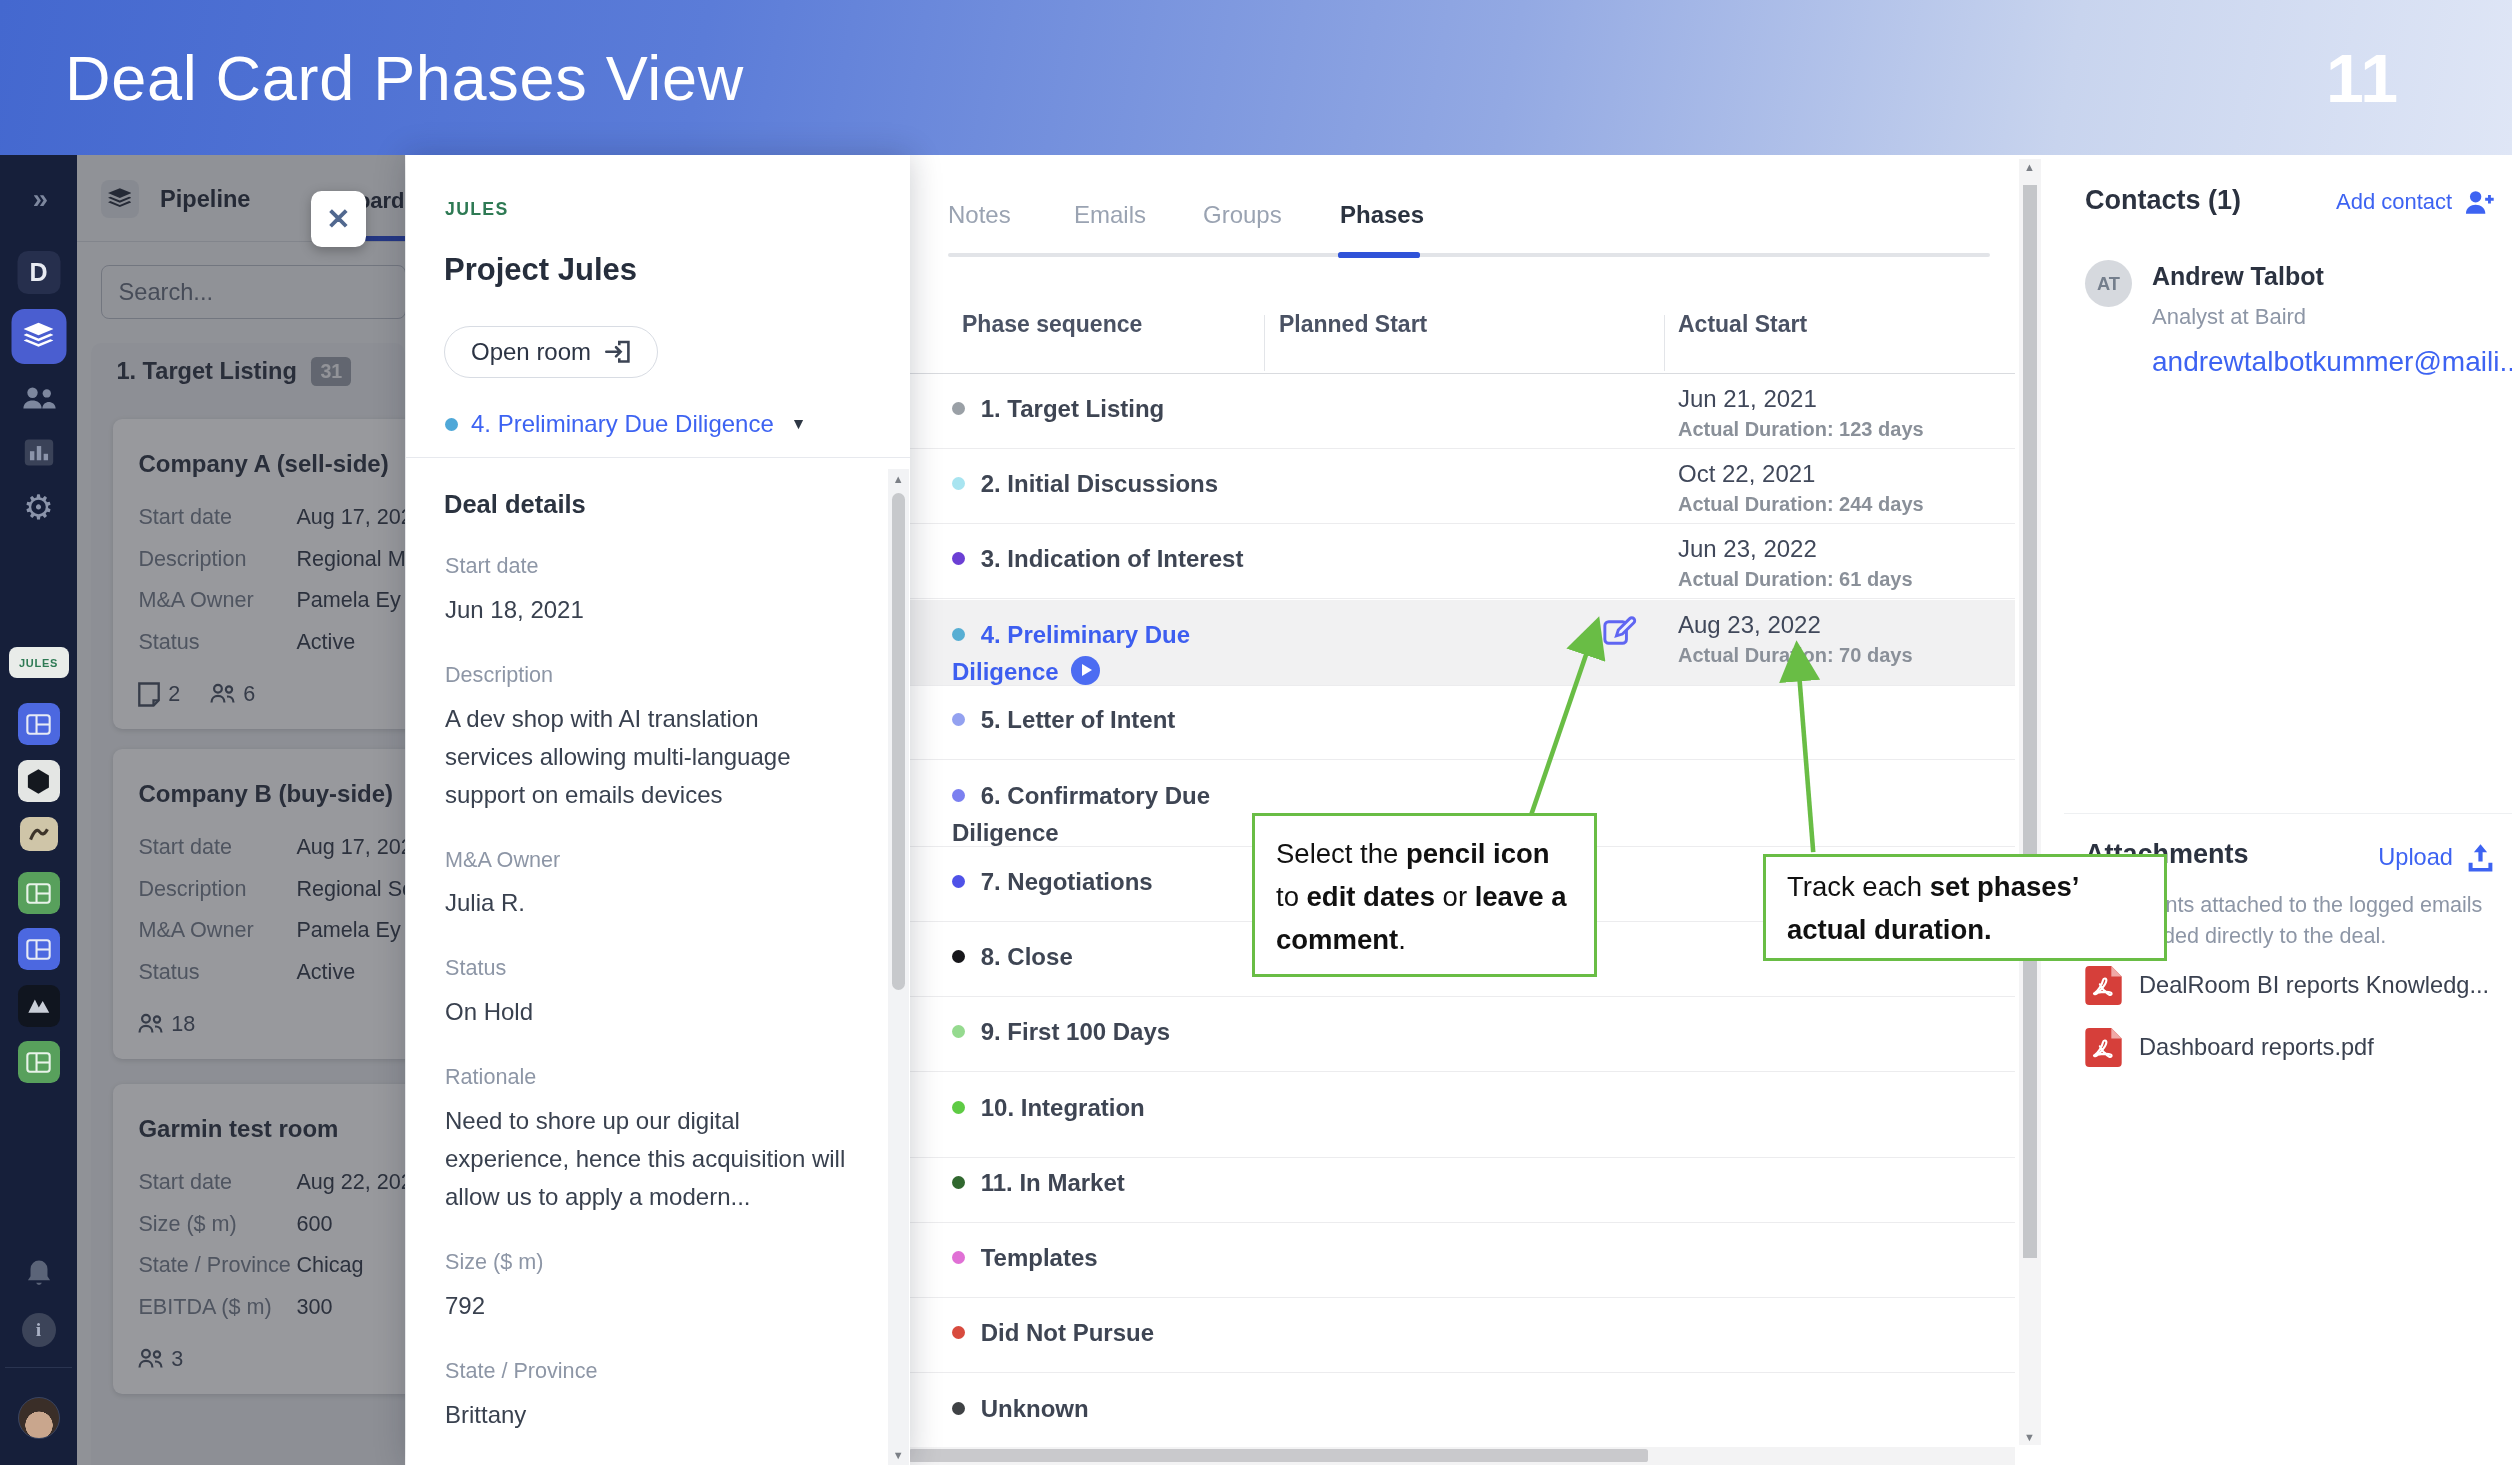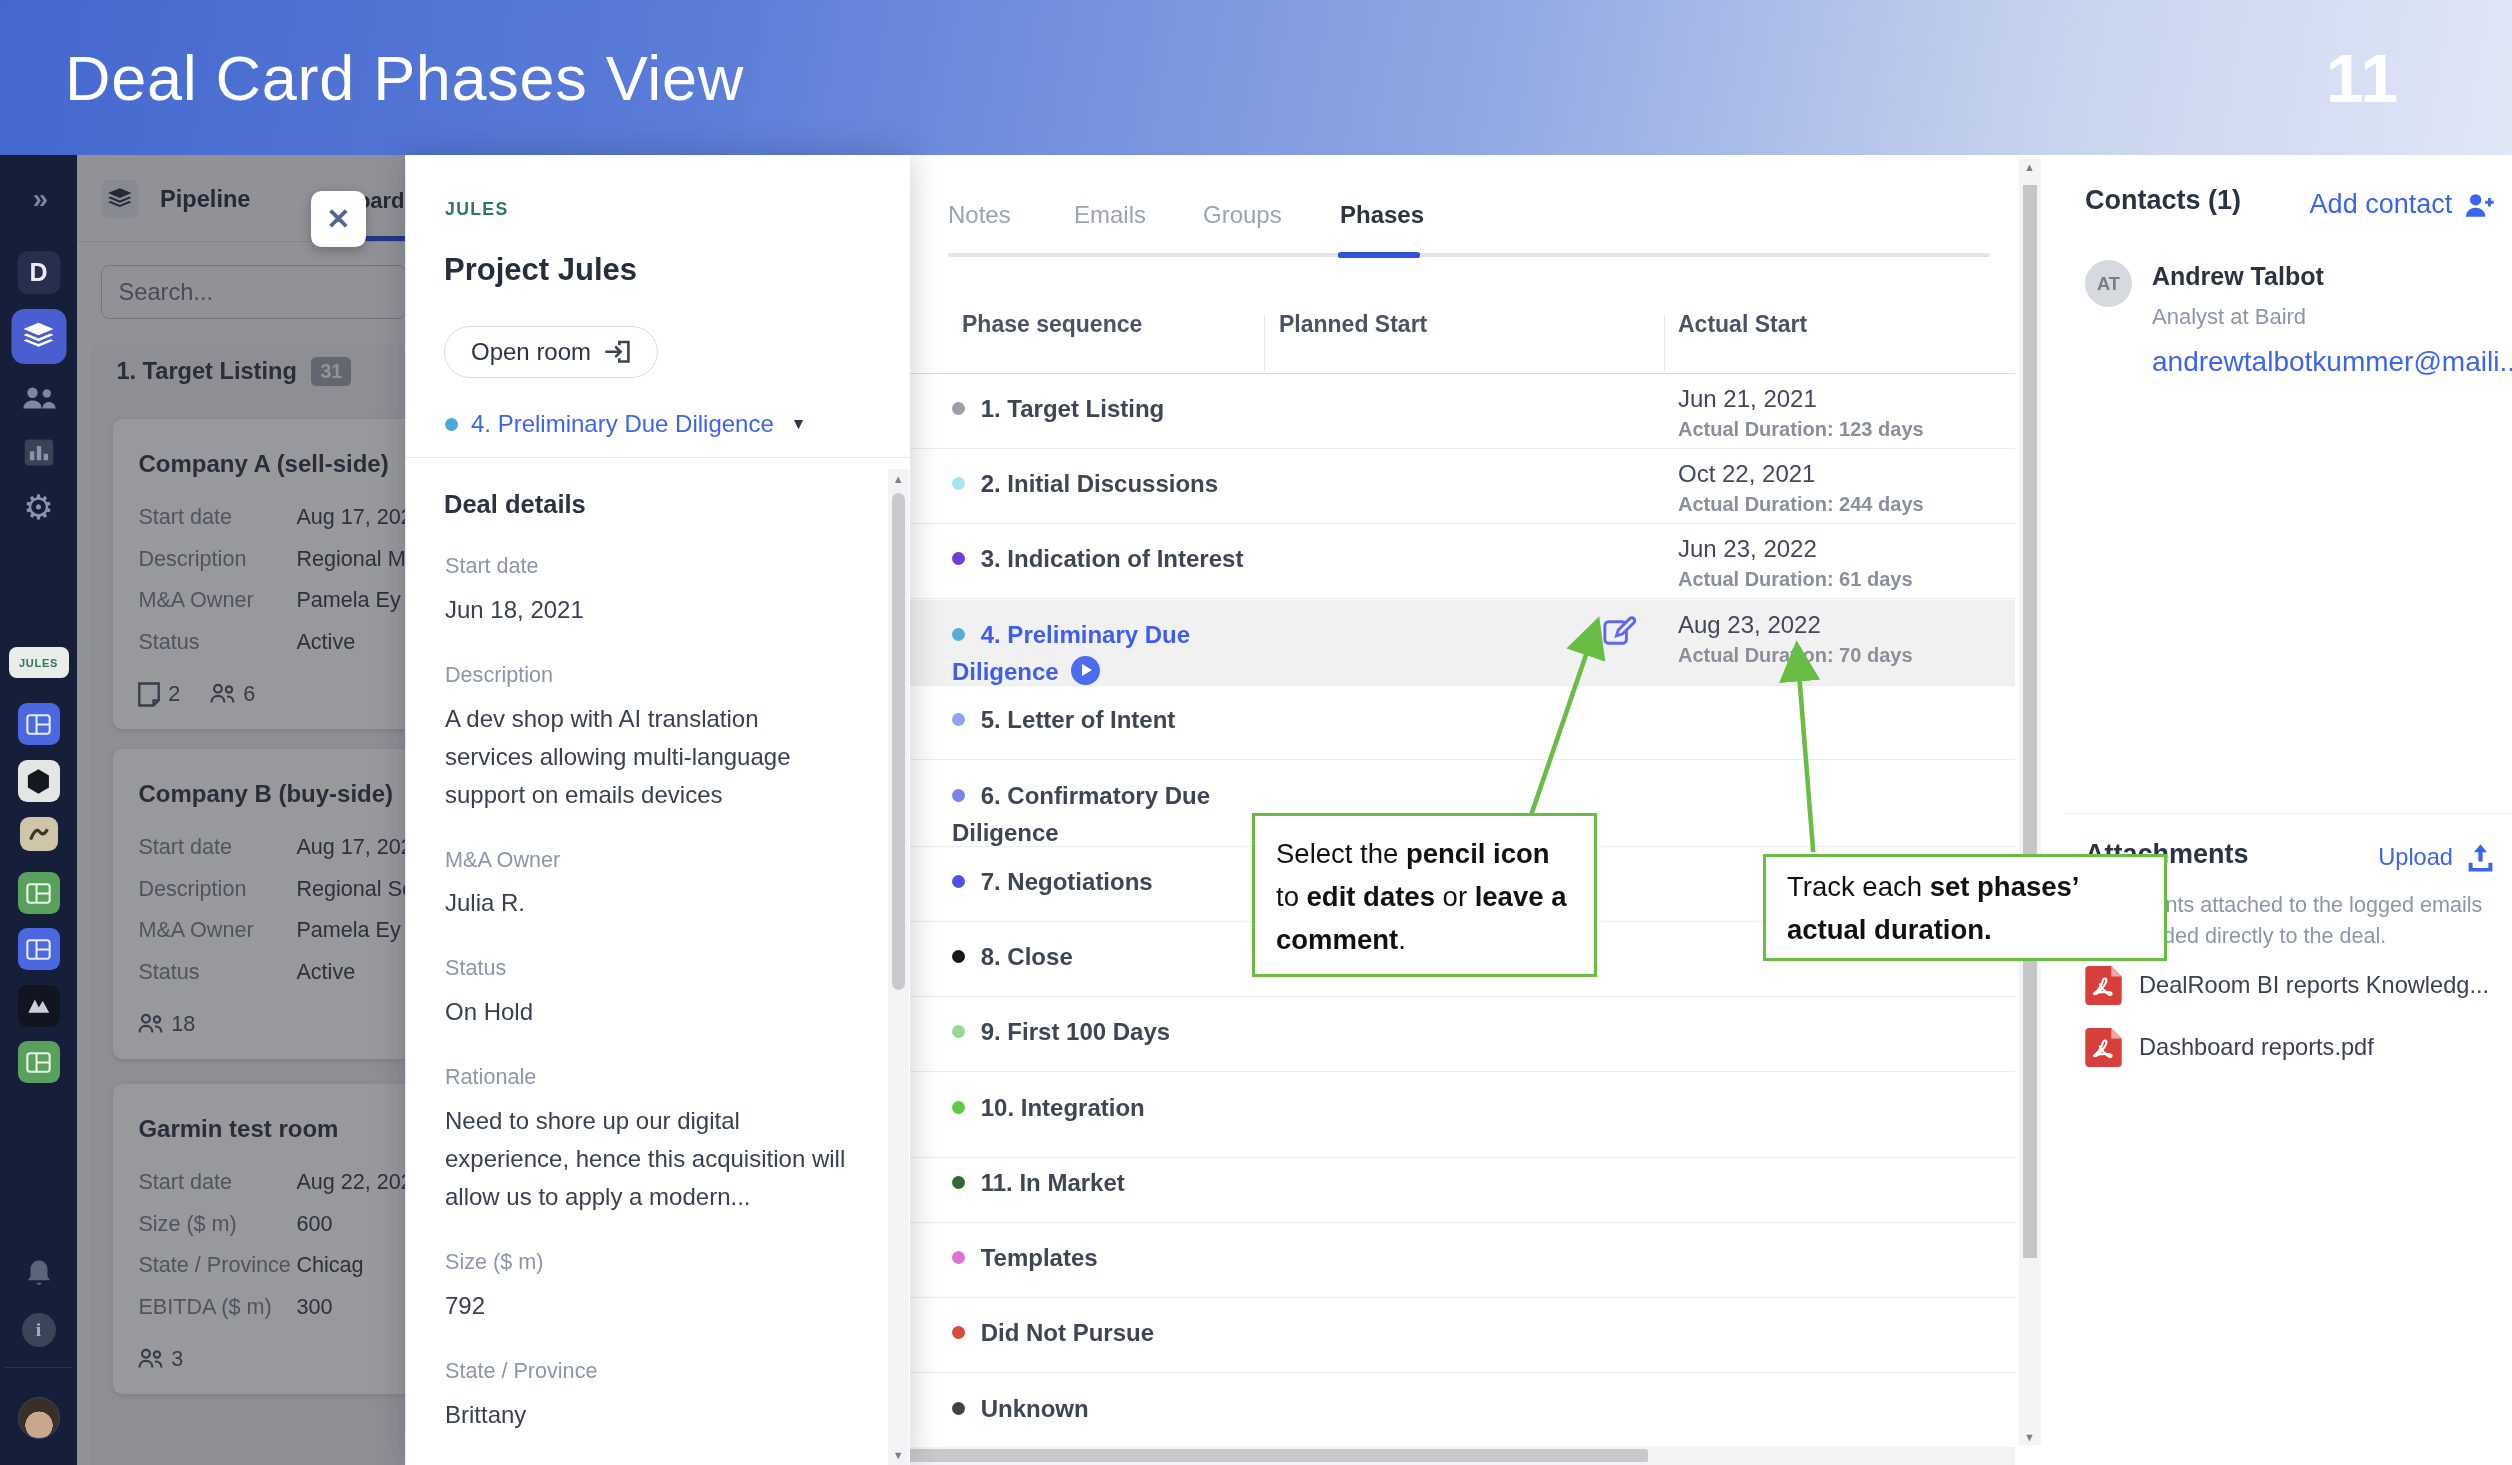--- a/index.html
+++ b/index.html
@@ -116,21 +116,21 @@
   .pencil-btn { position:absolute; left:692px; top:14.4px; width:37px; height:37px; }
   .vscroll { position:absolute; right:0; top:3.9px; bottom:19.6px; width:22px; background:#f4f4f5; }
   .vthumb { position:absolute; left:3.9px; top:26px; width:14.4px; height:1073px; background:#c4c6c9; }
   .hscroll { position:absolute; left:0; bottom:0; width:1106px; height:18.3px; background:#f3f3f4; }
   .hthumb { position:absolute; left:0; top:2.6px; width:739px; height:13px; background:#c9c9cc; border-radius:2.6px; }
 
   
   .contacts-panel { position:absolute; left:2064px; top:0; width:448px; height:1310px; background:#fff; }
   .cp-title { position:absolute; left:21px; top:30px; font-size:27px; font-weight:700; color:#2b3240; }
   .add-contact { position:absolute; right:17px; top:34px; display:flex; align-items:center; gap:11.8px;
-    font-size:27px; color:#3d63f2; font-weight:500; }
+    font-size:22px; color:#3d63f2; font-weight:500; }
   .contact-avatar { position:absolute; left:21px; top:105px; width:47px; height:47px; border-radius:50%;
     background:#d6d9de; color:#747e8c; font-size:18.3px; font-weight:600;
     display:flex; align-items:center; justify-content:center; }
   .contact-name { position:absolute; left:88px; top:107px; font-size:25px; font-weight:600; color:#2b3240; }
   .contact-role { position:absolute; left:88px; top:149px; font-size:22px; color:#8d96a6; }
   .contact-email { position:absolute; left:88px; top:191px; font-size:28px; color:#3d63f2; }
   .att-divider { position:absolute; left:0; top:658px; width:448px; height:1.3px; background:#eef0f2; }
   .att-title { position:absolute; left:21px; top:684px; font-size:27px; font-weight:700; color:#2b3240; }
   .upload-link { position:absolute; right:17px; top:688px; display:flex; align-items:center; gap:13px;
     font-size:23.6px; color:#3d63f2; font-weight:500; }

